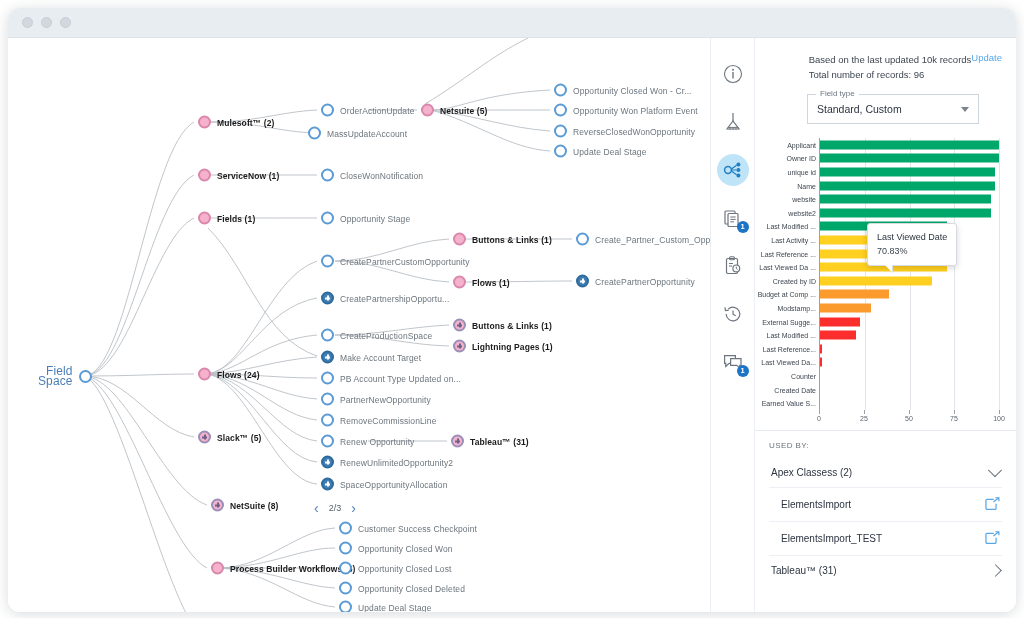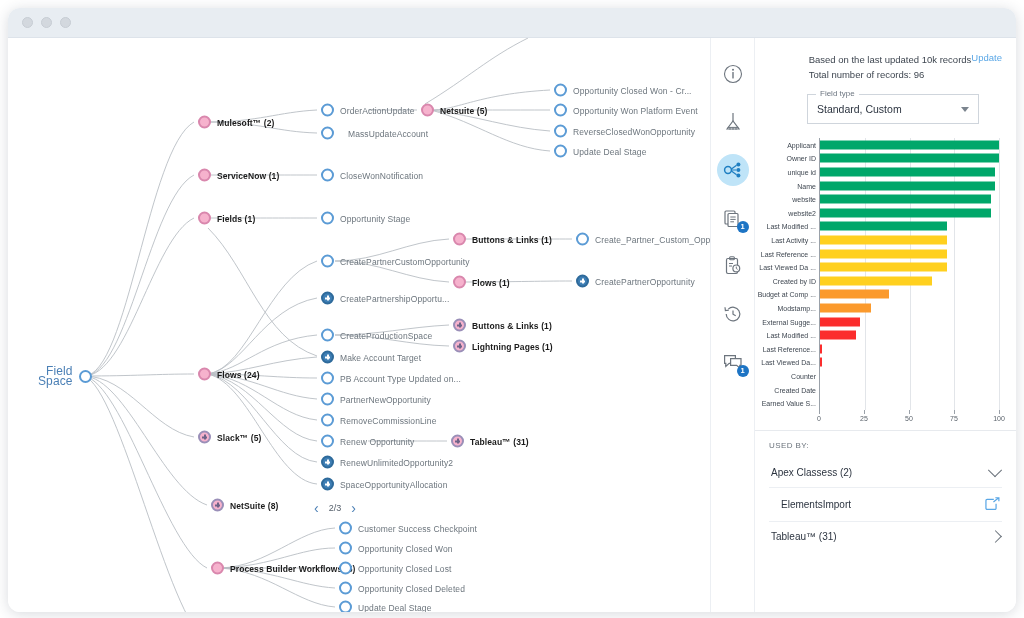--- a/index.html
+++ b/index.html
@@ -356,21 +356,21 @@
 
         <div id="graph-nodes">
             <div class="node pink group" style="left: 190px; top: 84px; align-items: center;">
               <span class="knob"></span>
               <span class="lbl">Mulesoft™ (2)</span>
             </div>
             <div class="node " style="left: 313px; top: 72px;">
               <span class="knob"></span>
               <span class="lbl">OrderActionUpdate</span>
             </div>
-            <div class="node " style="left: 313px; top: 95px; gap: 8px;">
+            <div class="node " style="left: 300px; top: 95px;">
               <span class="knob"></span>
               <span class="lbl">MassUpdateAccount</span>
             </div>
             <div class="node pink group" style="left: 413px; top: 72px;">
               <span class="knob"></span>
               <span class="lbl">Netsuite (5)</span>
             </div>
             <div class="node " style="left: 546px; top: 52px;">
               <span class="knob"></span>
               <span class="lbl">Opportunity Closed Won - Cr...</span>
@@ -646,37 +646,48 @@
                 <div class="ticklbl" style="left: 0%;">0</div>
                 <div class="tick" style="left: 25%;"></div>
                 <div class="ticklbl" style="left: 25%;">25</div>
                 <div class="tick" style="left: 50%;"></div>
                 <div class="ticklbl" style="left: 50%;">50</div>
                 <div class="tick" style="left: 75%;"></div>
                 <div class="ticklbl" style="left: 75%;">75</div>
                 <div class="tick" style="left: 100%;"></div>
                 <div class="ticklbl" style="left: 100%;">100</div>
               </div>
+            <div class="tooltip" style="left:112px; top:85px;">
+              <div>Last Viewed Date</div>
+              <div class="tt-val">70.83%</div>
+            </div>
           </div>
         </div>
 
         <div class="usedby">
           <div class="usedby-title">USED BY:</div>
           <div id="usedby-rows">
               <div class="ub-row">
                 <span class="ub-label">Apex Classess (2)</span>
                 <span class="chev-down"></span>
               </div>
               <div class="ub-row child">
                 <span class="ub-label">ElementsImport</span>
                 <svg width="15" height="15" viewBox="0 0 16 16">
                   <path d="M9.4 2.6 H2.2 a1.2 1.2 0 0 0 -1.2 1.2 V12 a1.2 1.2 0 0 0 1.2 1.2 H10.6 a1.2 1.2 0 0 0 1.2 -1.2 V7.2" fill="none" stroke="#5aa7e6" stroke-width="1.3"></path>
                   <path d="M9 5.4 L14.6 0.8 M11 0.8 H14.8 V4.4" fill="none" stroke="#5aa7e6" stroke-width="1.3"></path>
                 </svg>
               </div>
+              <div class="ub-row child">
+                <span class="ub-label">ElementsImport_TEST</span>
+                <svg width="15" height="15" viewBox="0 0 16 16">
+                  <path d="M9.4 2.6 H2.2 a1.2 1.2 0 0 0 -1.2 1.2 V12 a1.2 1.2 0 0 0 1.2 1.2 H10.6 a1.2 1.2 0 0 0 1.2 -1.2 V7.2" fill="none" stroke="#5aa7e6" stroke-width="1.3"></path>
+                  <path d="M9 5.4 L14.6 0.8 M11 0.8 H14.8 V4.4" fill="none" stroke="#5aa7e6" stroke-width="1.3"></path>
+                </svg>
+              </div>
               <div class="ub-row last">
                 <span class="ub-label">Tableau™ (31)</span>
                 <span class="chev-right"></span>
               </div>
             </div>
         </div>
       </div>
 
     </div>
   </div>

